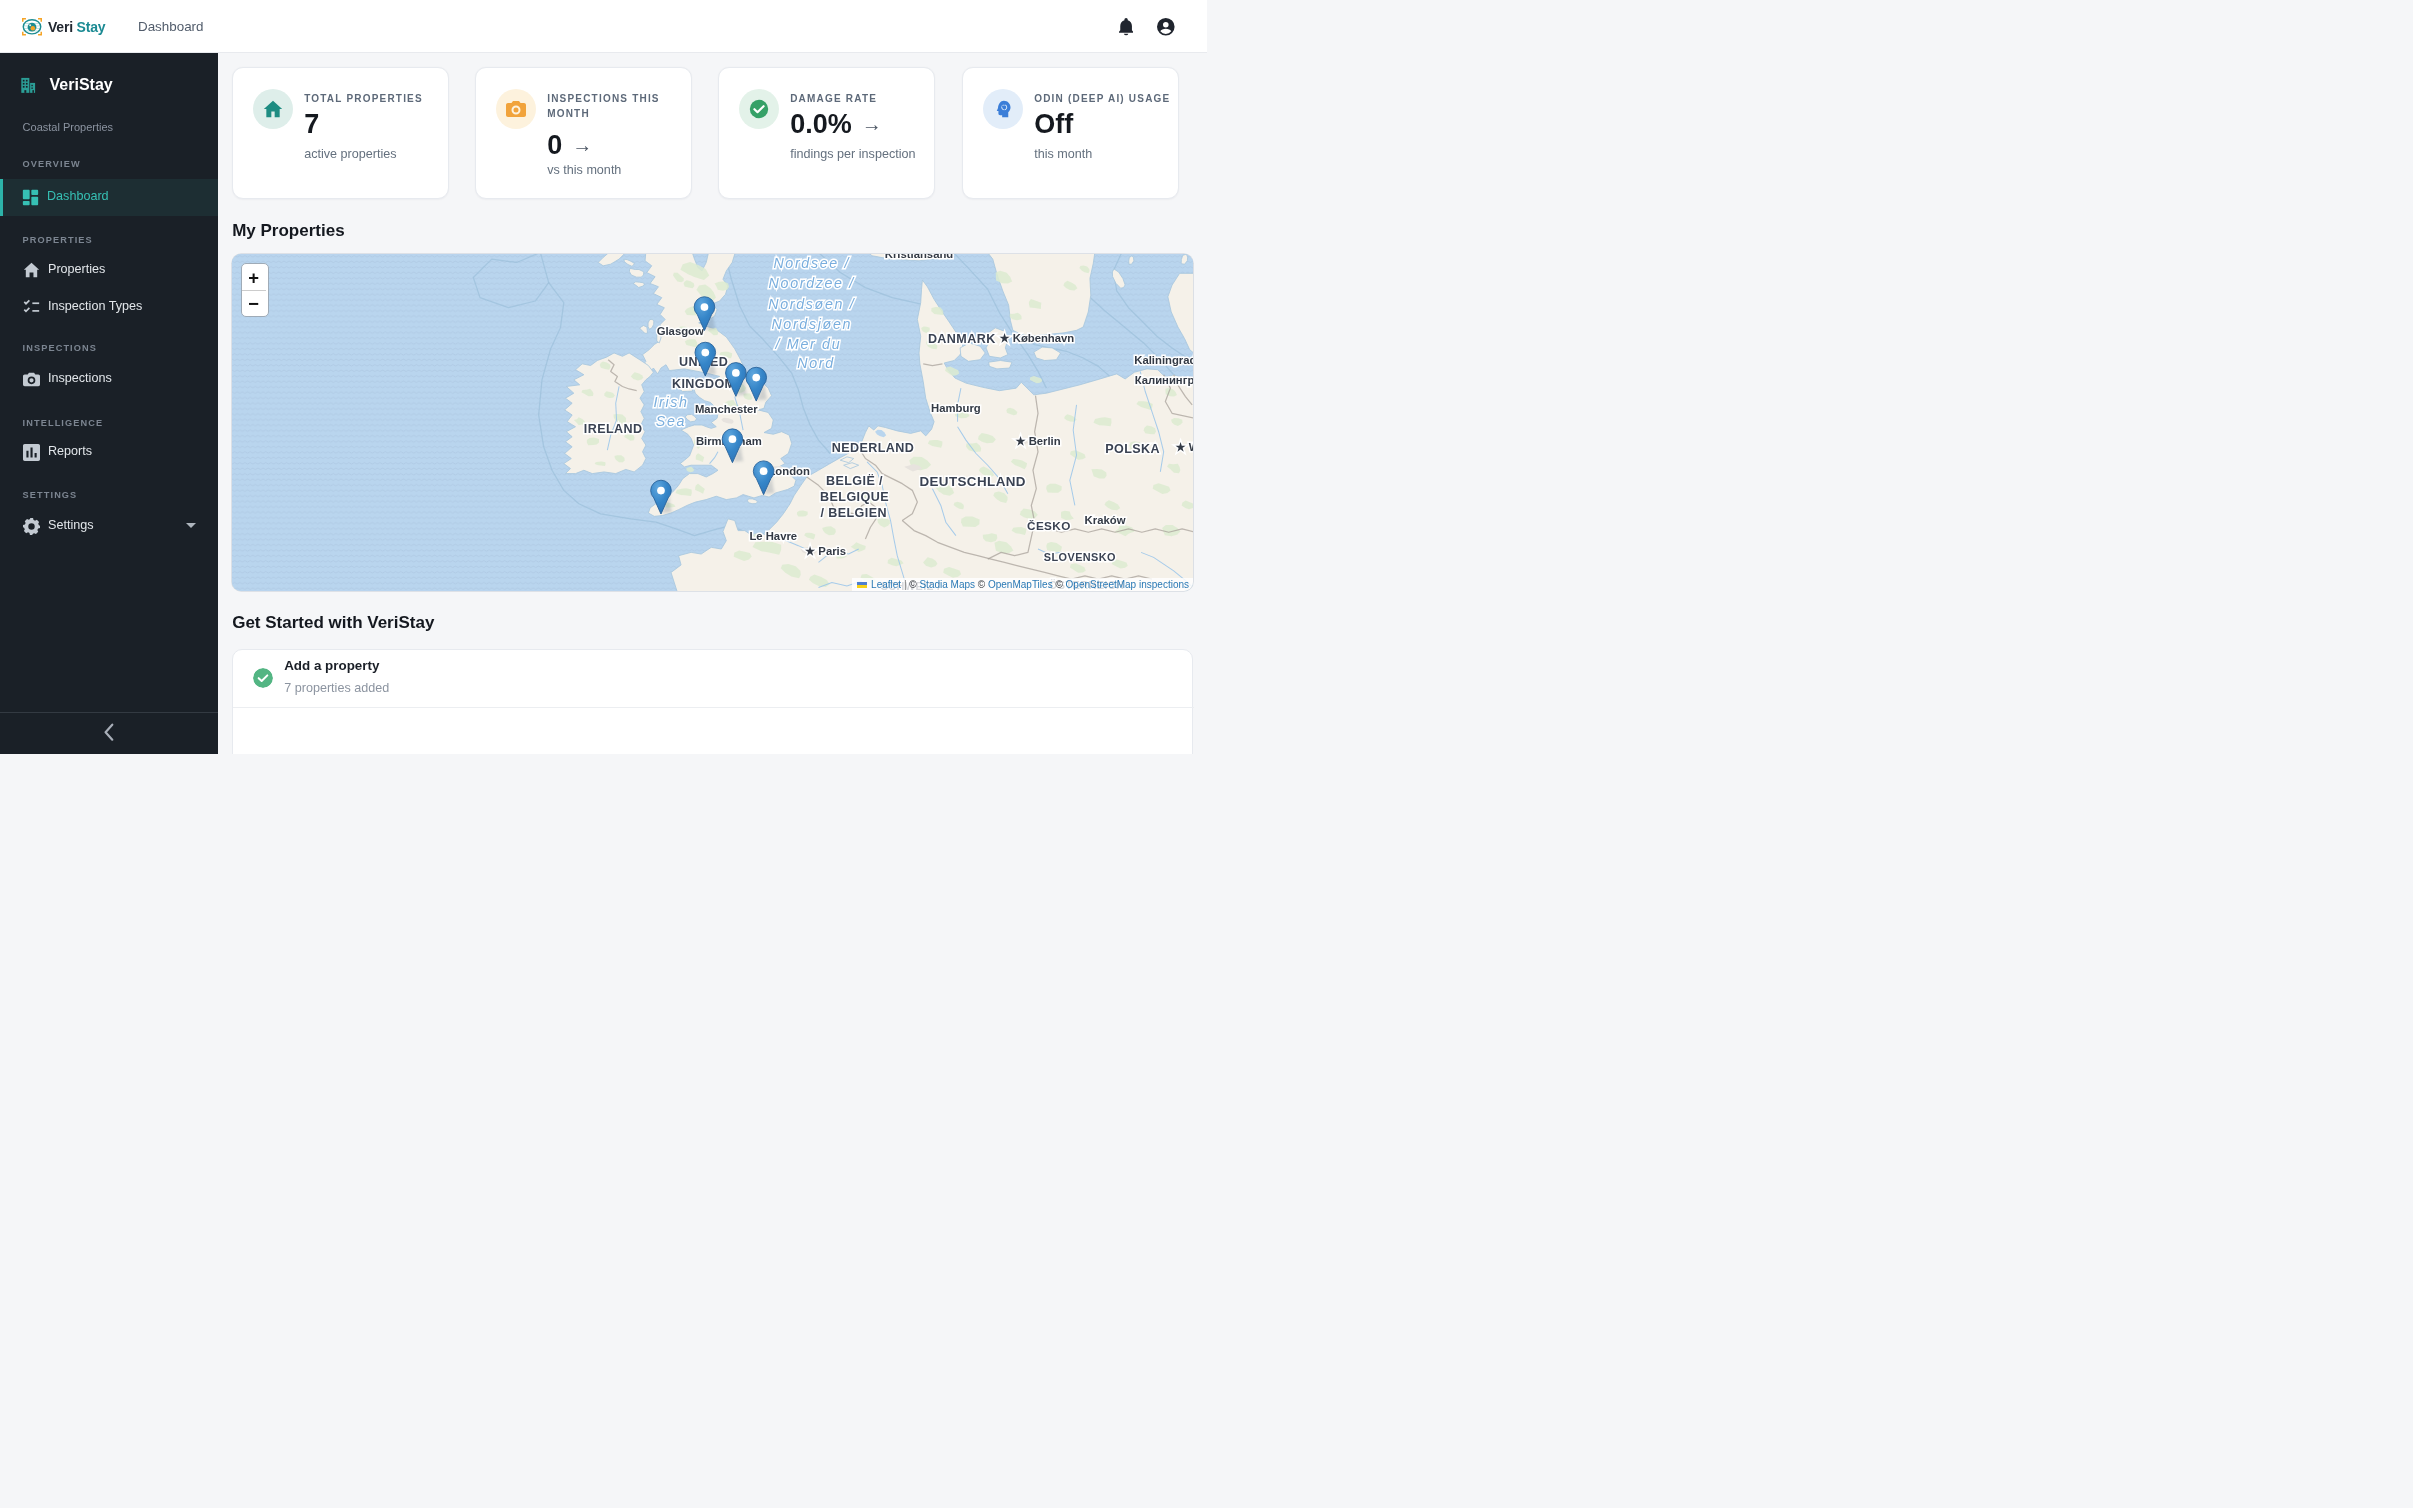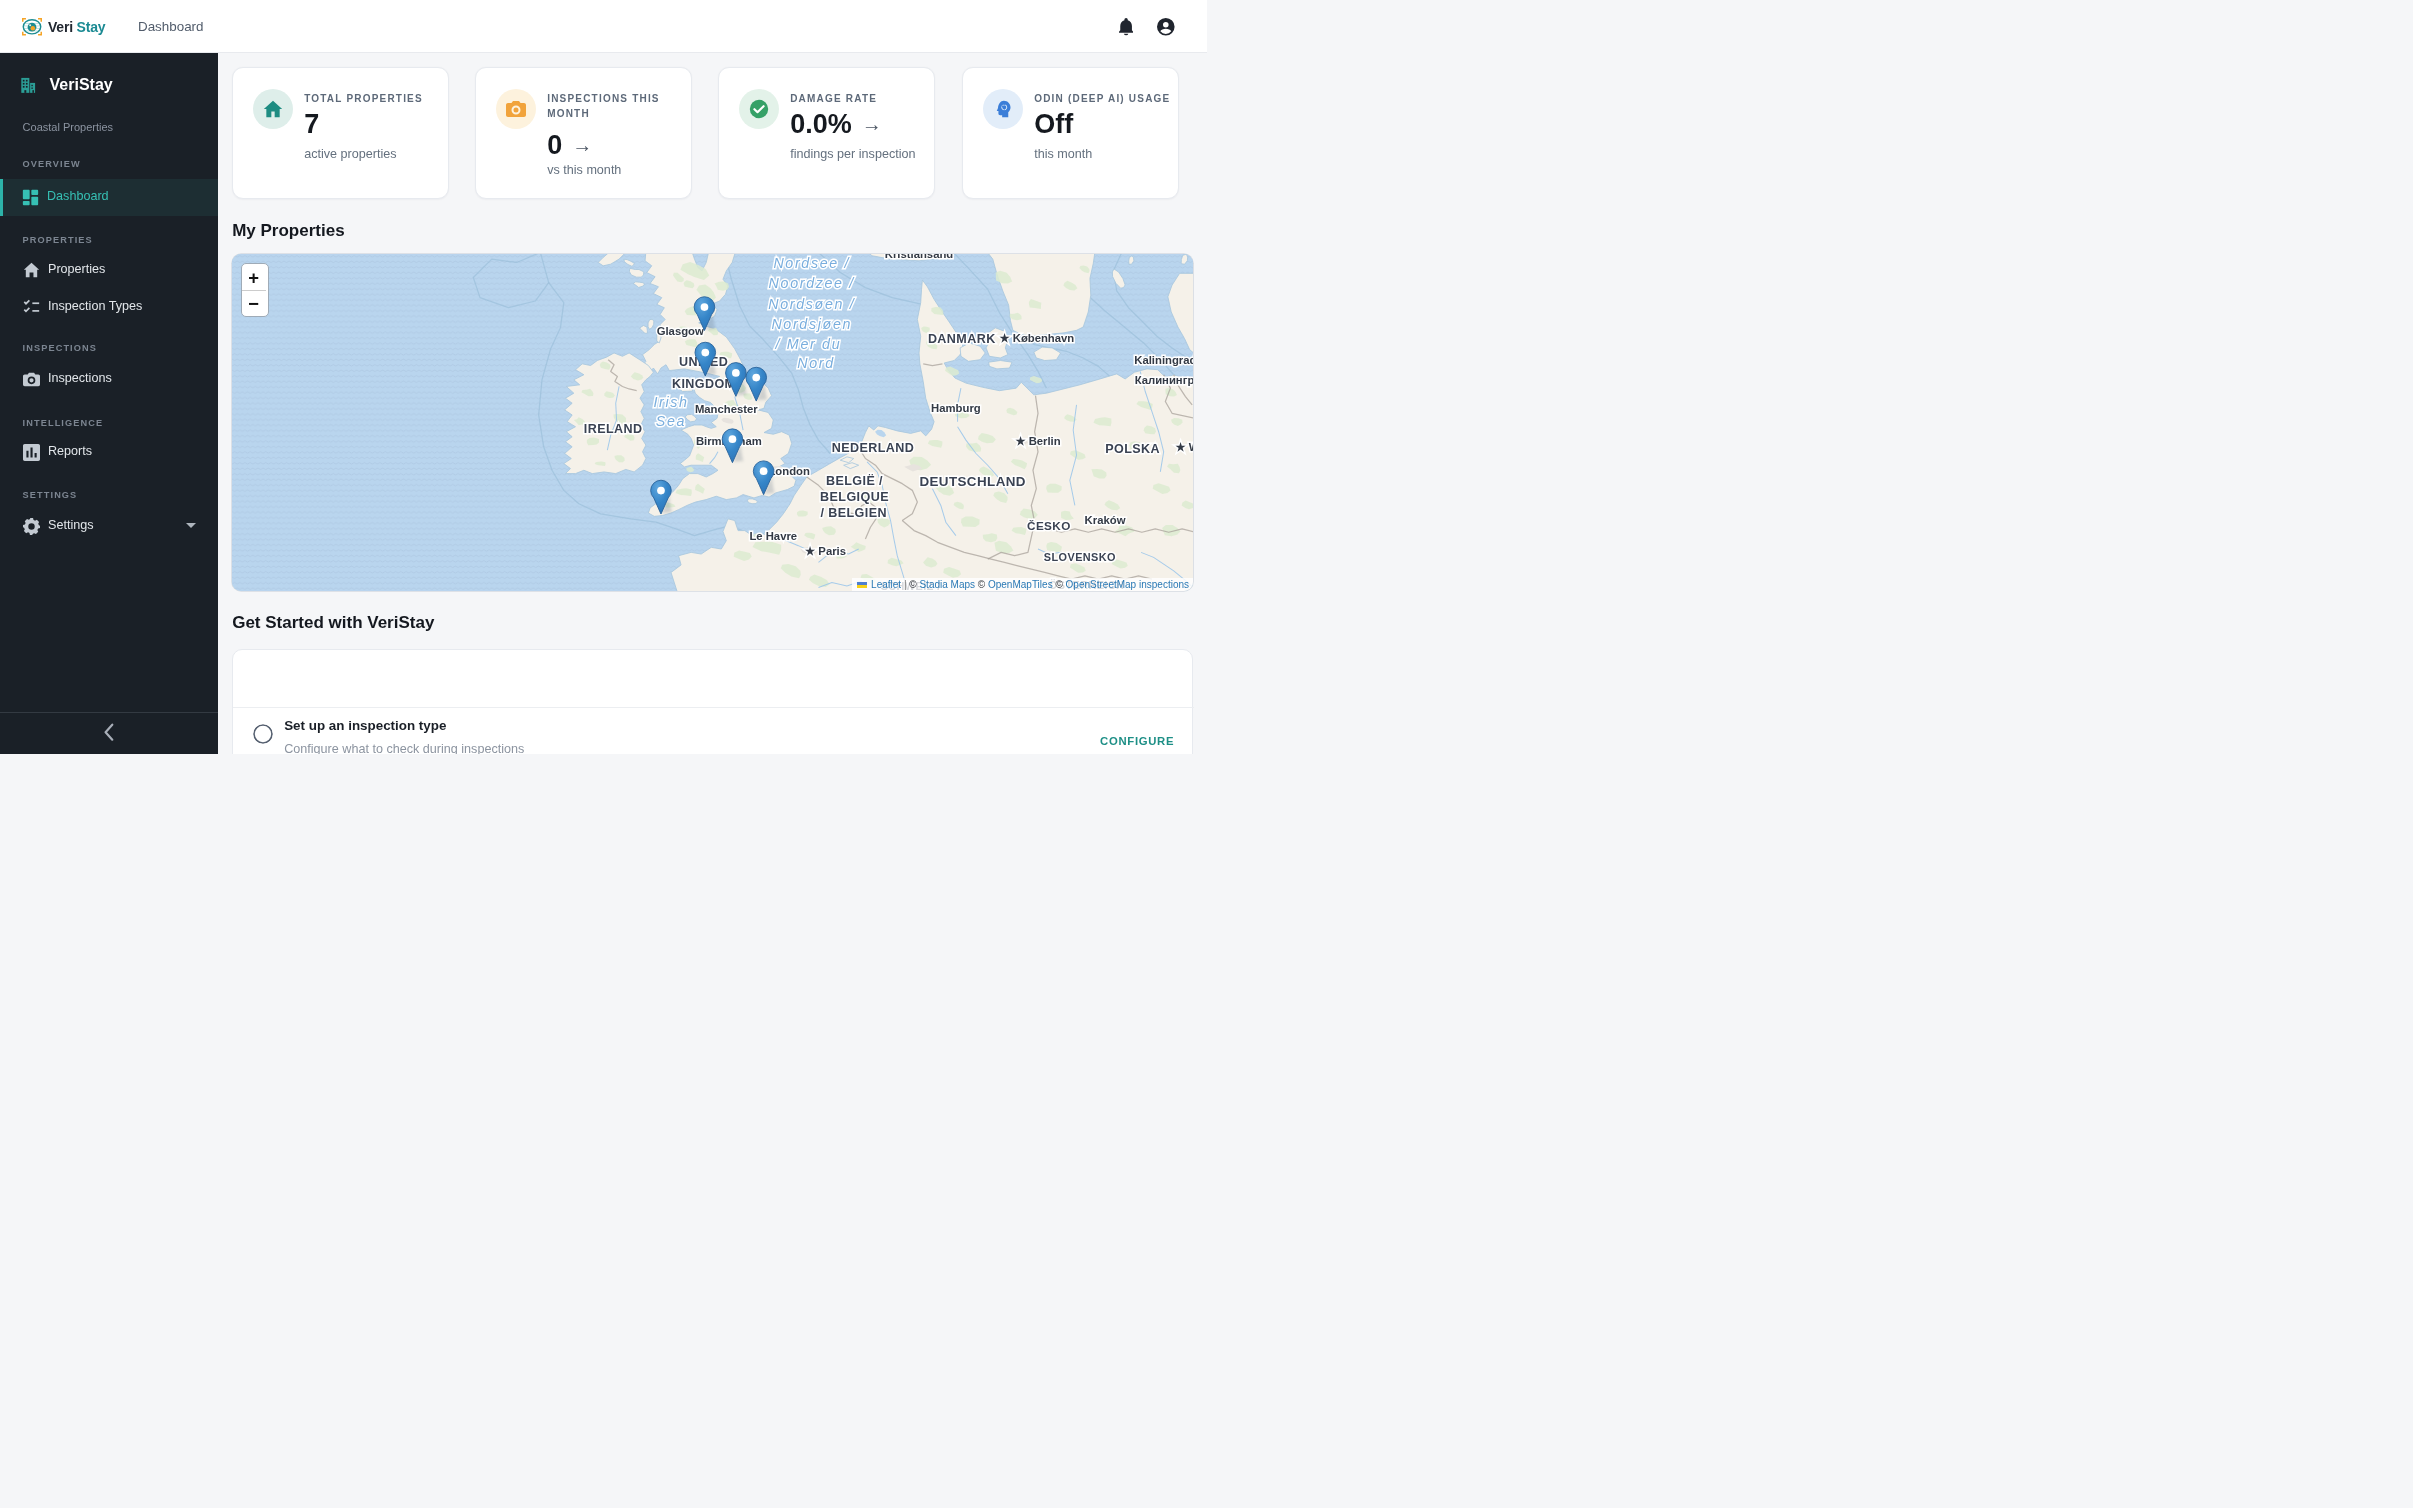--- a/index.html
+++ b/index.html
@@ -460,24 +460,24 @@
 </svg>
     <div class="zoomctl">
       <div class="zi" style="top:2.5px;">+</div>
       <div class="zline"></div>
       <div class="zi" style="top:28.5px;">−</div>
     </div>
     <div class="attrib"><span class="uaflag"><span class="b1"></span><span class="b2"></span></span> <a>Leaflet</a> <span style="color:#777;">|</span> © <a>Stadia Maps</a> © <a>OpenMapTiles</a> © <a>OpenStreetMap</a> <a>inspections</a></div>
   </div>
   <div class="h2" style="top:560px;">Get Started with VeriStay</div>
   <div class="checklist">
+    <div class="chk-row1">
+      <svg class="chk-circle" viewBox="0 0 24 24">
+          <circle cx="12" cy="12" r="12" fill="#53b583"></circle>
+          <path d="M6.8 12.2 L10.4 15.6 L17.2 8.8" stroke="#fff" stroke-width="2.4" fill="none" stroke-linecap="round" stroke-linejoin="round"></path>
+        </svg>
+      <div class="chk-t1">Add a property</div>
+      <div class="chk-t2">7 properties added</div>
+    </div>
     <div class="chk-div"></div>
-    <div class="chk-row2">
-      <svg class="chk-circle" style="top:16px;" viewBox="0 0 24 24">
-          <circle cx="12" cy="12" r="10.8" fill="none" stroke="#566070" stroke-width="2"></circle>
-        </svg>
-      <div class="chk-t1" style="top:10px;">Set up an inspection type</div>
-      <div class="chk-t2" style="top:34px;">Configure what to check during inspections</div>
-      <div class="chk-action">CONFIGURE</div>
-    </div>
   </div>
 </div>
 
 
 </body></html>

